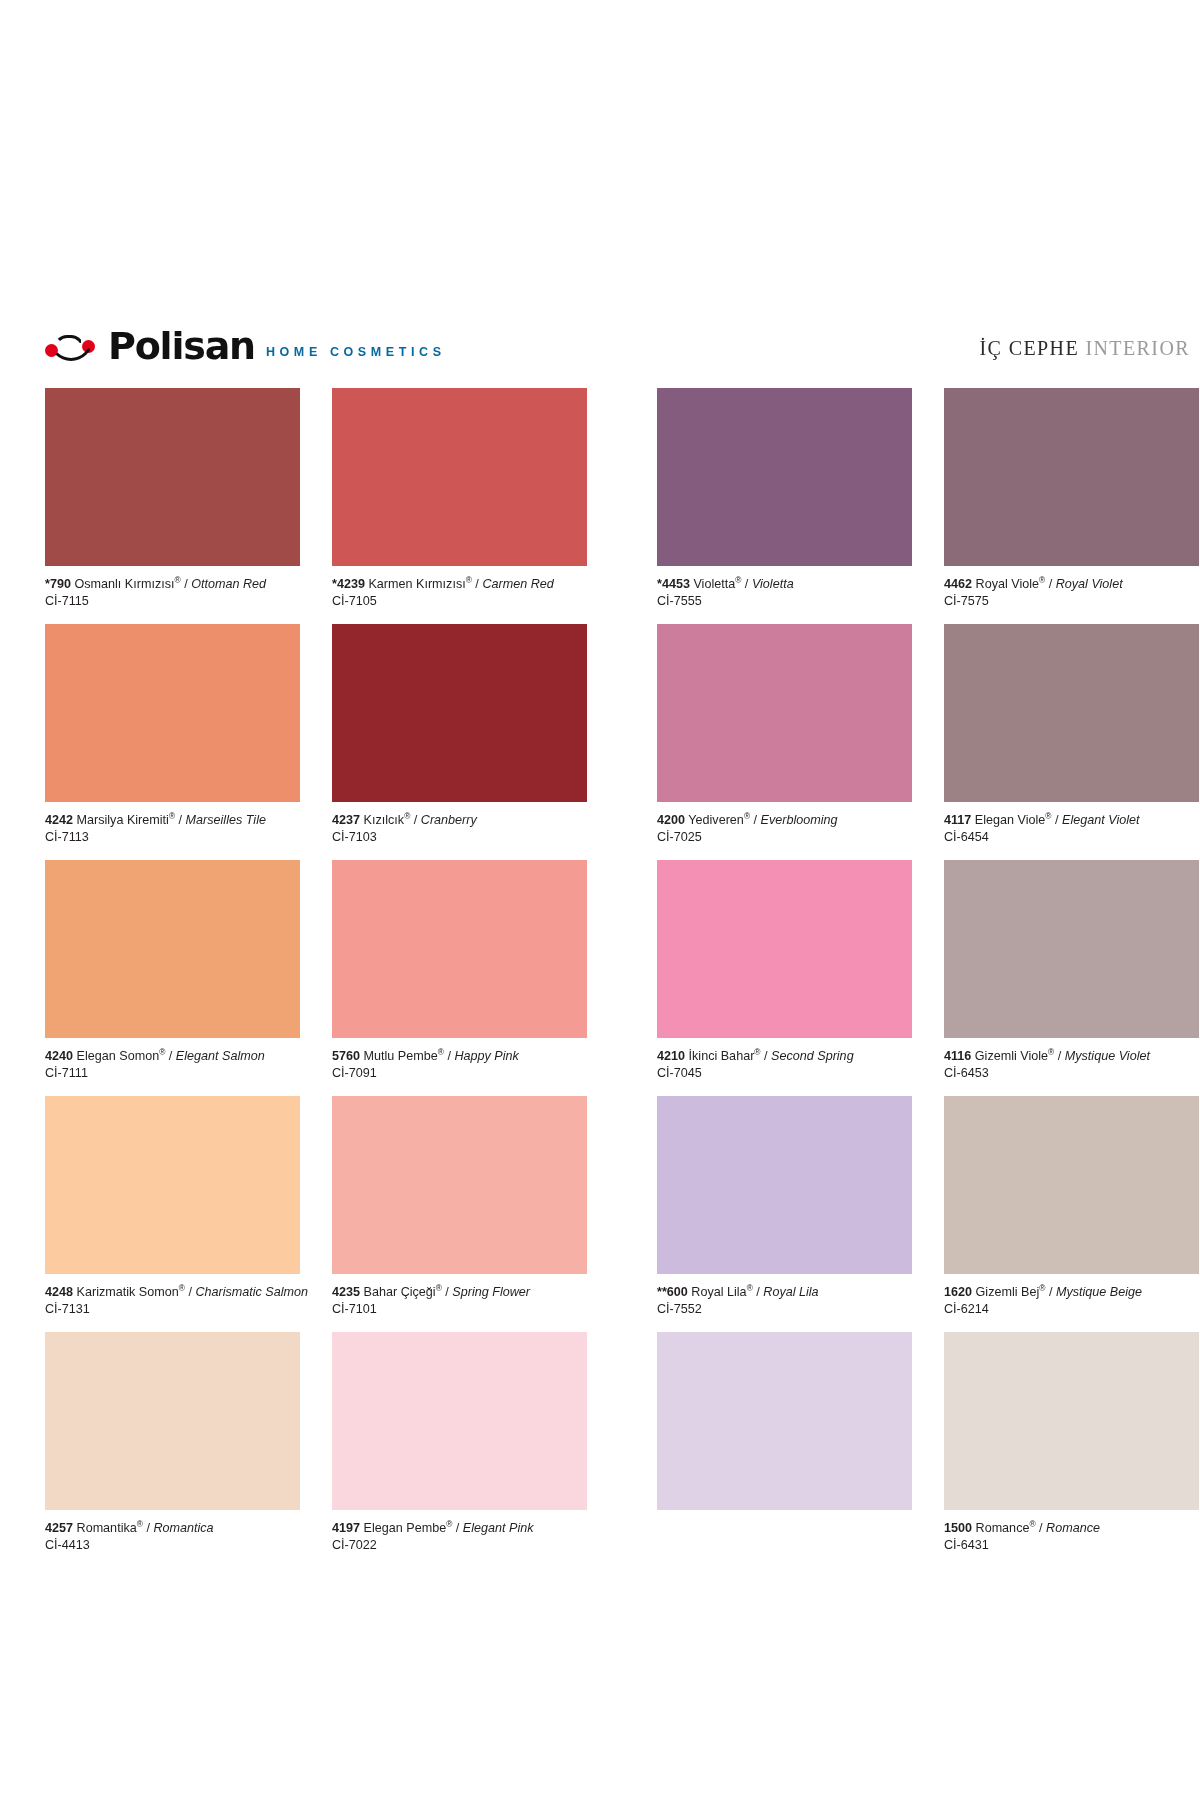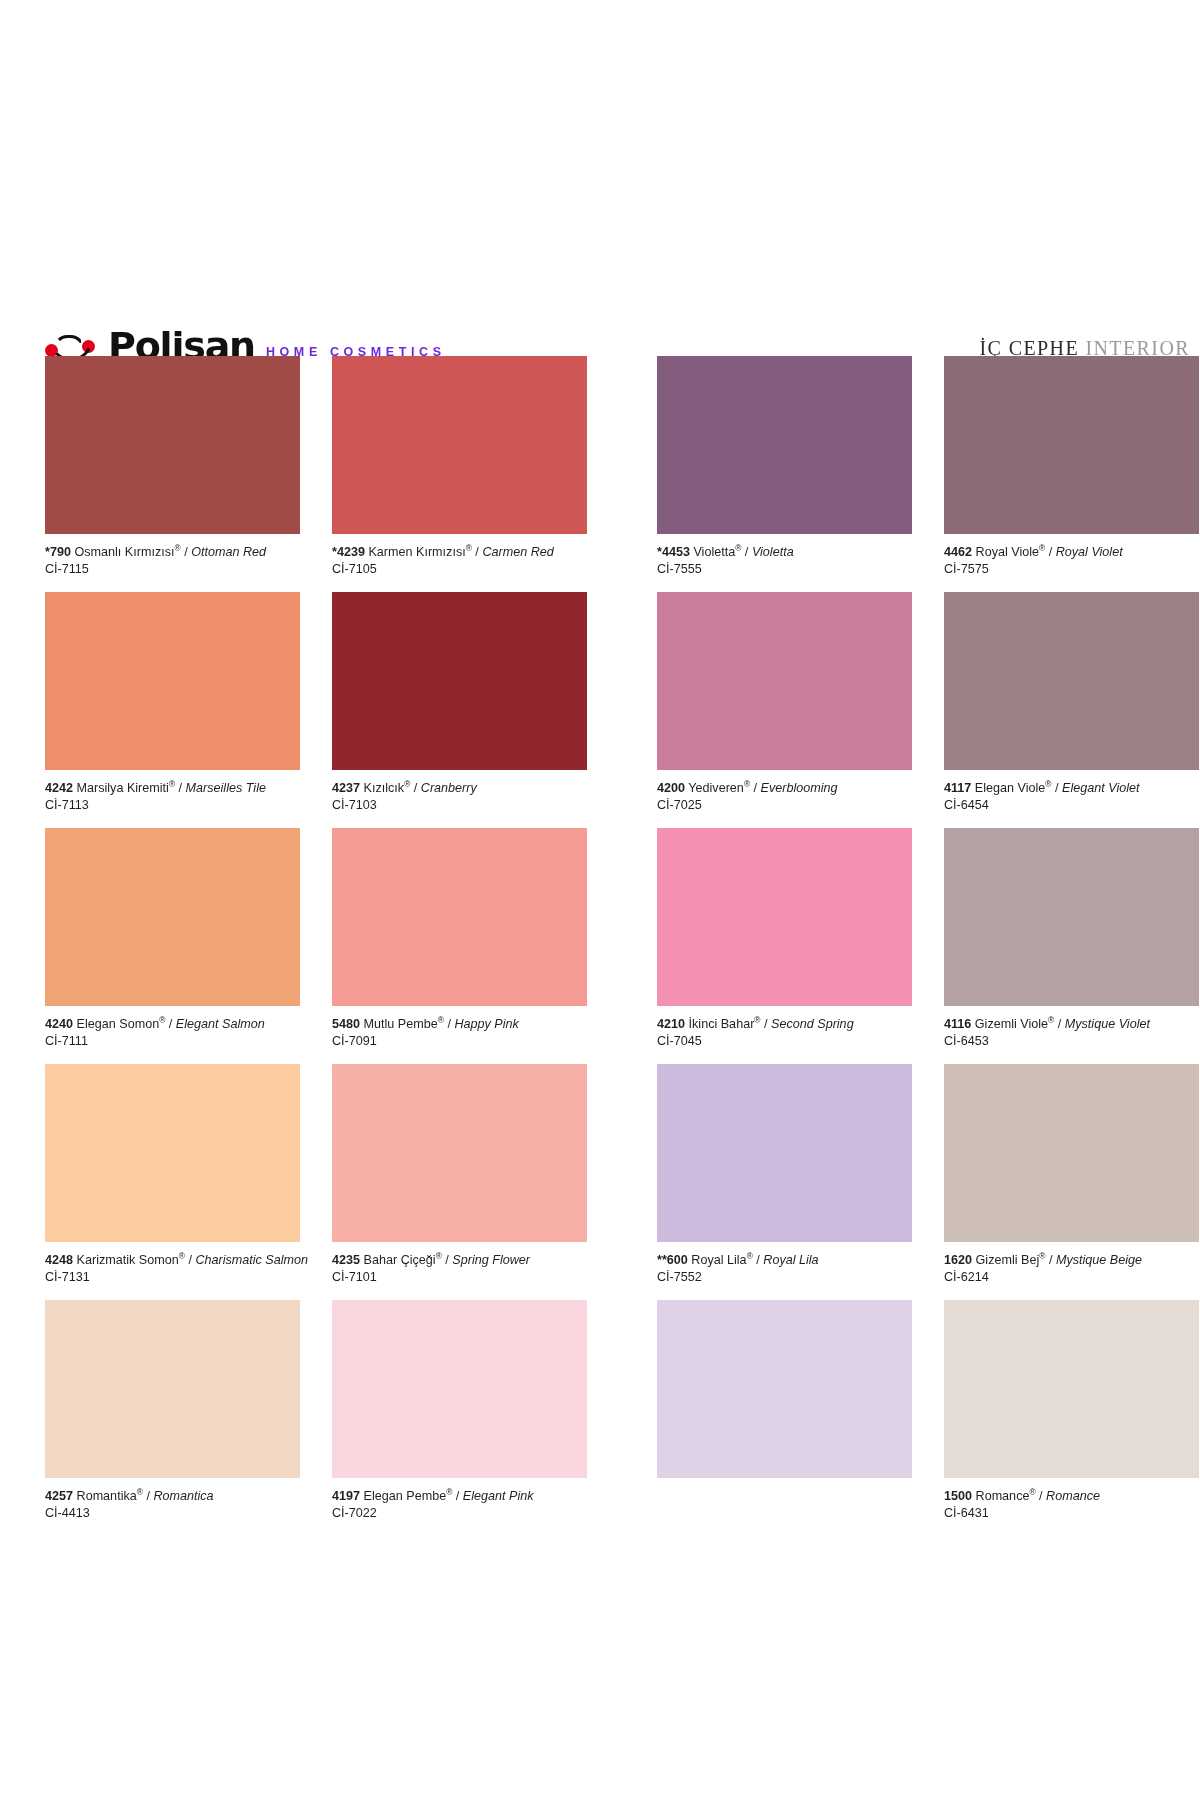--- a/index.html
+++ b/index.html
@@ -86,39 +86,39 @@
     font-size: 38px;
     line-height: 0.95;
     letter-spacing: -1.2px;
     color: #111111;
   }
   .brand-sub {
     font-family: "Liberation Sans", sans-serif;
     font-weight: bold;
     font-size: 12.5px;
     letter-spacing: 4.6px;
-    color: #6d28d9;
+    color: #0369a1;
     padding-bottom: 5px;
   }
 
   .header-right {
     font-family: "Liberation Serif", serif;
     font-size: 20px;
     letter-spacing: 1.4px;
     padding-bottom: 4px;
     white-space: nowrap;
   }
   .header-right .hr-primary { color: #2b2b2b; }
   .header-right .hr-secondary { color: #9b9b9b; text-align: center; }
 
   
   .grid {
     position: absolute;
     left: 45px;
-    top: 356px;
+    top: 388px;
     width: 1150px;
     display: grid;
     grid-template-columns: repeat(4, 255px);
     column-gap: 32px;
     row-gap: 0px;
   }
 
   .cell {
     width: 255px;
     margin-bottom: 3px;
@@ -255,21 +255,21 @@
       <div class="cell c1">
         <div class="swatch" style="background: rgb(240, 164, 116);"></div>
         <div class="caption">
           <div class="cap-line1"><span class="code">4240</span> <span class="tr-name">Elegan Somon</span><span class="reg">®</span><span class="sep"> / </span><span class="en-name">Elegant Salmon</span></div>
           <div class="cap-line2">Cİ-7111</div>
         </div>
       </div>
       <div class="cell c2">
         <div class="swatch" style="background: rgb(244, 156, 147);"></div>
         <div class="caption">
-          <div class="cap-line1"><span class="code">5480</span> <span class="tr-name">Mutlu Pembe</span><span class="reg">®</span><span class="sep"> / </span><span class="en-name">Happy Pink</span></div>
+          <div class="cap-line1"><span class="code">5760</span> <span class="tr-name">Mutlu Pembe</span><span class="reg">®</span><span class="sep"> / </span><span class="en-name">Happy Pink</span></div>
           <div class="cap-line2">Cİ-7091</div>
         </div>
       </div>
       <div class="cell c3">
         <div class="swatch" style="background: rgb(244, 144, 180);"></div>
         <div class="caption">
           <div class="cap-line1"><span class="code">4210</span> <span class="tr-name">İkinci Bahar</span><span class="reg">®</span><span class="sep"> / </span><span class="en-name">Second Spring</span></div>
           <div class="cap-line2">Cİ-7045</div>
         </div>
       </div>

